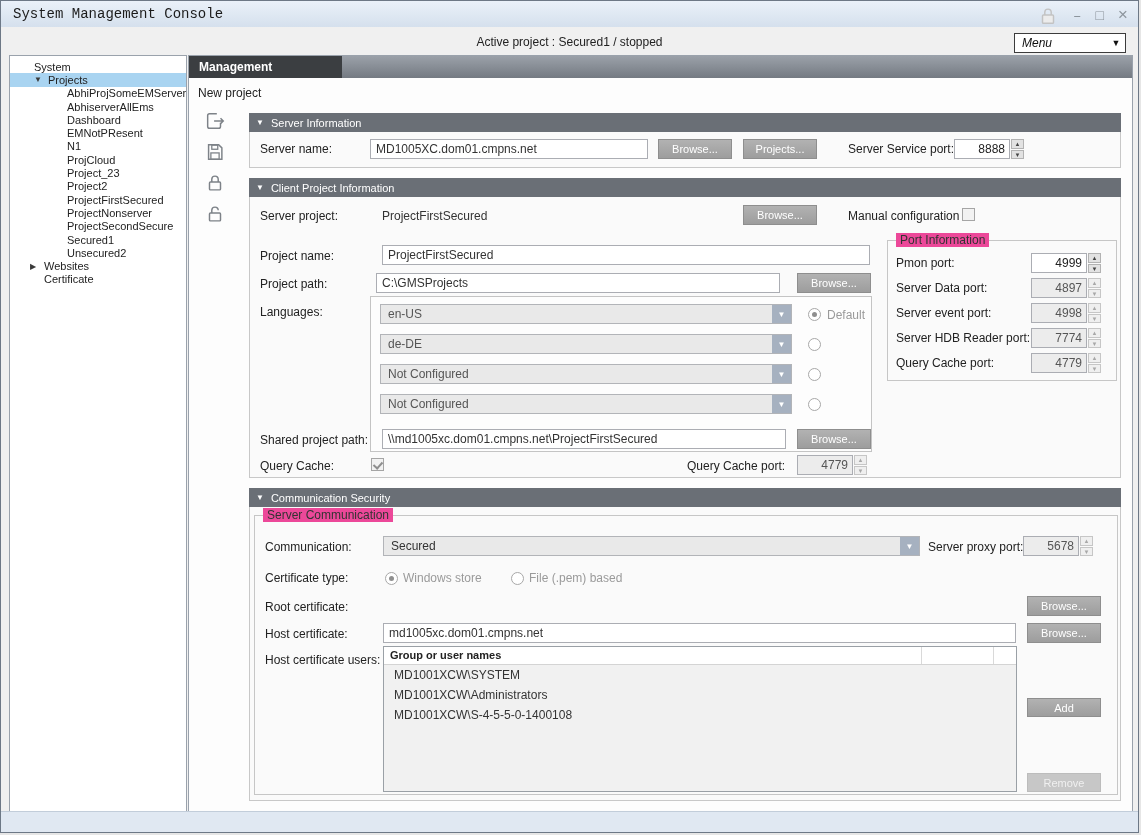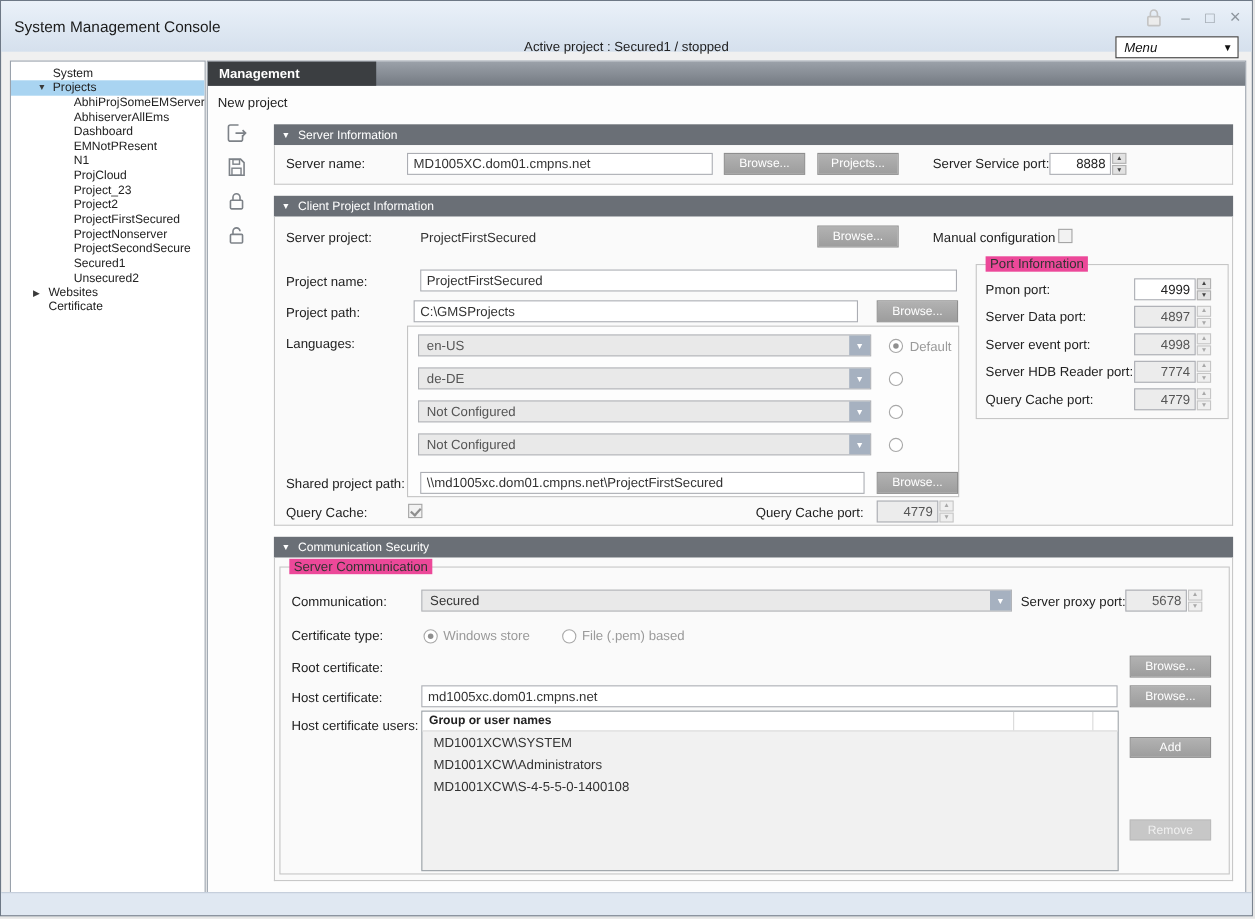--- a/index.html
+++ b/index.html
@@ -1,21 +1,21 @@
 <!DOCTYPE html>
 <html><head>
 <meta charset="utf-8">
 <style>
   * { margin:0; padding:0; box-sizing:border-box; }
   html,body { width:1141px; height:835px; font-family:"Liberation Sans", sans-serif; background:#e6e6e6; }
   .window { position:relative; width:1139px; height:833px; border:1px solid #6d7886; background:#f0f0f0; overflow:hidden; }
 
   
-  .titlebar { position:absolute; left:0; top:0; right:0; height:46px;
-    background:linear-gradient(#eaf1f9,#d5e0ed); display:flex; align-items:center; }
+  .titlebar { position:absolute; left:0; top:0; right:0; height:26px;
+    background:linear-gradient(#eaf1f9,#d5e0ed); display:flex; align-items:center;font-family:Liberation Mono, monospace; }
   .title { font-size:14px; color:#1b1b1b; padding-left:12px; }
   .winctl { position:absolute; right:10px; top:0; height:30px; display:flex; align-items:center; gap:14px; }
   .wc { color:#8d959d; font-size:14px; line-height:14px; cursor:default; }
   .wc.close { font-size:17px; }
 
   
   .menubar { position:absolute; left:0; top:30px; right:0; height:24px; }
   .activeproj { position:absolute; left:0; right:0; top:4px; text-align:center; font-size:12px; color:#222; }
   .menudd { position:absolute; right:12px; top:2px; width:112px; height:20px; background:#fff;
     border:1px solid #3c3c3c; display:flex; align-items:center;font-style:italic; }
@@ -45,21 +45,21 @@
   .sect-hdr { height:19px; background:#6a6f76; color:#fff; font-size:11px; display:flex; align-items:center; gap:7px; padding-left:7px; }
   .shico { font-size:8px; color:#fff; }
   .sect-body { position:relative; background:#fafafa; border:1px solid #c8c8c8; border-top:none; }
 
   .lbl { position:absolute; font-size:12px; color:#222; white-space:nowrap; }
   .lbl.gray { color:#9a9a9a; }
   .val { position:absolute; font-size:12px; color:#333; white-space:nowrap; }
   .ti { position:absolute; height:20px; border:1px solid #abadb3; font:12px "Liberation Sans", sans-serif; padding:0 5px; color:#333; background:#fff; }
   .btn { position:absolute; height:20px; background:linear-gradient(#b2b2b2,#9d9d9d); border:1px solid #8e8e8e;
     color:#fff; font:11px "Liberation Sans", sans-serif; cursor:default; }
-  .btn.small { height:19px; }
+  .btn.small { height:19px;margin-top:28px; }
   .btn.bdis { background:#c7c7c7; border-color:#bcbcbc; color:#f0f0f0; }
 
   .spin { position:absolute; display:flex; height:20px; }
   .sbox { width:56px; height:20px; border:1px solid #abadb3; text-align:right; padding:0 4px;
     font:12px "Liberation Sans", sans-serif; color:#222; background:#fff; }
   .sarr { width:13px; display:flex; flex-direction:column; gap:1px; margin-left:1px; }
   .sa { flex:1; background:#e2e2e2; border:1px solid #b2b2b2; font-size:6px; line-height:8px; text-align:center; color:#444; overflow:hidden; }
   .spin.dis .sbox { background:#ececec; color:#555; }
   .spin.dis .sa { color:#a8a8a8; background:#efefef; border-color:#c6c6c6; }
 
@@ -109,21 +109,21 @@
     <div class="menudd">
       <span class="mlabel">Menu</span>
       <span class="marr">▼</span>
     </div>
   </div>
 
   <div class="content">
 
     <div class="tree">
       <div style="height:4px"></div>
-      <div class="trow" style="padding-left:38px">
+      <div class="trow" style="padding-left:24px">
           <span class="tl">System</span>
         </div>
       <div class="trow sel" style="padding-left:24px">
           <span class="texp">▼</span>
           <span class="tl">Projects</span>
         </div>
       <div class="trow" style="padding-left:57px">
           <span class="tl">AbhiProjSomeEMServer</span>
         </div>
       <div class="trow" style="padding-left:57px">

